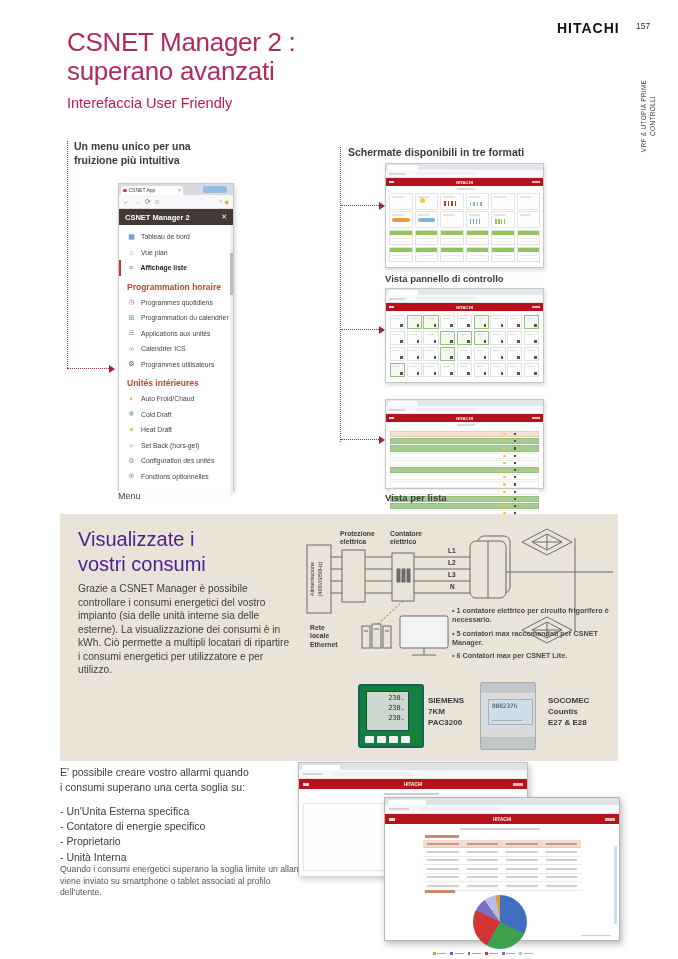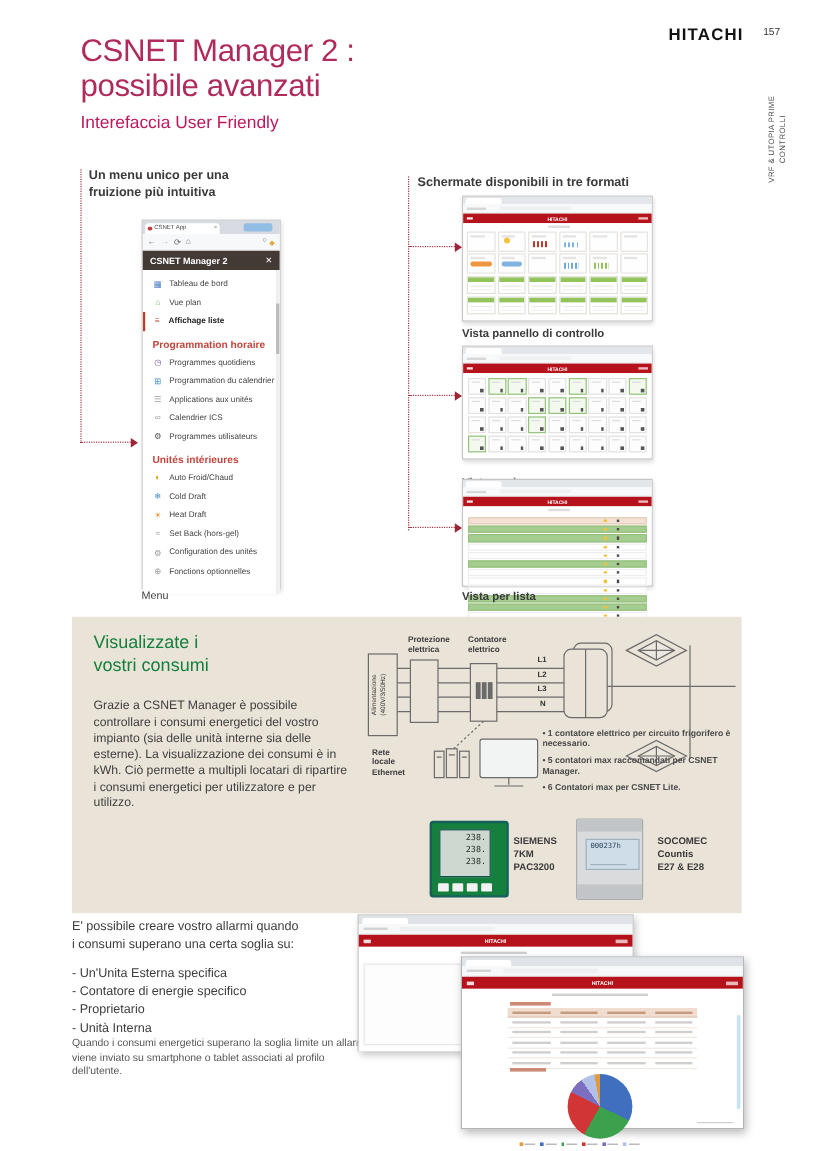--- a/index.html
+++ b/index.html
@@ -96,21 +96,21 @@
   
   .lwrap{padding:3px 4px 2px 4px;}
   .lrow{height:4.3px;margin-bottom:.9px;background:#fff;border:.5px solid #eee;position:relative;}
   .lrow-head{background:#f2e1d4;border-color:#e6cbb6;}
   .lrow-green{background:#a5cd8f;border-color:#97c07f;}
   .lrow::before{content:'';position:absolute;right:15%;top:1px;width:2.2px;height:2.2px;background:#4a4a4a;}
   .lrow::after{content:'';position:absolute;right:22%;top:1px;width:2.2px;height:2.2px;border-radius:50%;background:#f3c23a;}
 
   
   .beige{left:60px;top:514px;width:558px;height:247px;background:#e9e3d8;}
-  .btitle{left:18px;top:13px;font-size:15px;color:#15803d;line-height:1.25;}
+  .btitle{left:18px;top:13px;font-size:20px;color:#4c1d95;line-height:1.25;}
   .bbody{left:18px;top:68px;width:216px;font-size:10.2px;color:#3e3e3e;line-height:1.33;}
   .dlabel{font-size:6.8px;color:#3c3c3c;line-height:1.25;font-weight:bold;}
   .phase{position:absolute;font-size:6.5px;font-weight:bold;color:#333;}
   .dnotes{left:392px;top:92px;width:175px;font-size:7.2px;font-weight:bold;color:#4a4a4a;line-height:1.3;}
   .dnotes div{margin-bottom:4px;}
   .alimtext{left:224px;top:54px;width:70px;height:22px;transform:rotate(-90deg);
             font-size:5.4px;color:#333;text-align:center;line-height:1.5;}
 
   
   .siemens{left:298px;top:170px;width:62px;height:60px;background:#15803d;border-radius:3px;
@@ -173,21 +173,21 @@
 <div id="page">
 
   <div class="abs brand">HITACHI</div>
   <div class="abs pagenum">157</div>
   <div class="abs sidetab">
     <div>VRF &amp; UTOPIA PRIME</div>
     <div>CONTROLLI</div>
   </div>
   <div class="abs title">
     <div>CSNET Manager 2 :</div>
-    <div>possibile avanzati</div>
+    <div>superano avanzati</div>
   </div>
   <div class="abs subtitle">Interefaccia User Friendly</div>
 
   <div class="abs intro" style="left:74px;top:140px;">
     <div>Un menu unico per una</div>
     <div>fruizione più intuitiva</div>
   </div>
   <div class="abs vdots" style="left:67px;top:141px;height:227px;"></div>
   <div class="abs harrow" style="left:67px;top:368px;width:42px;"></div>
 

